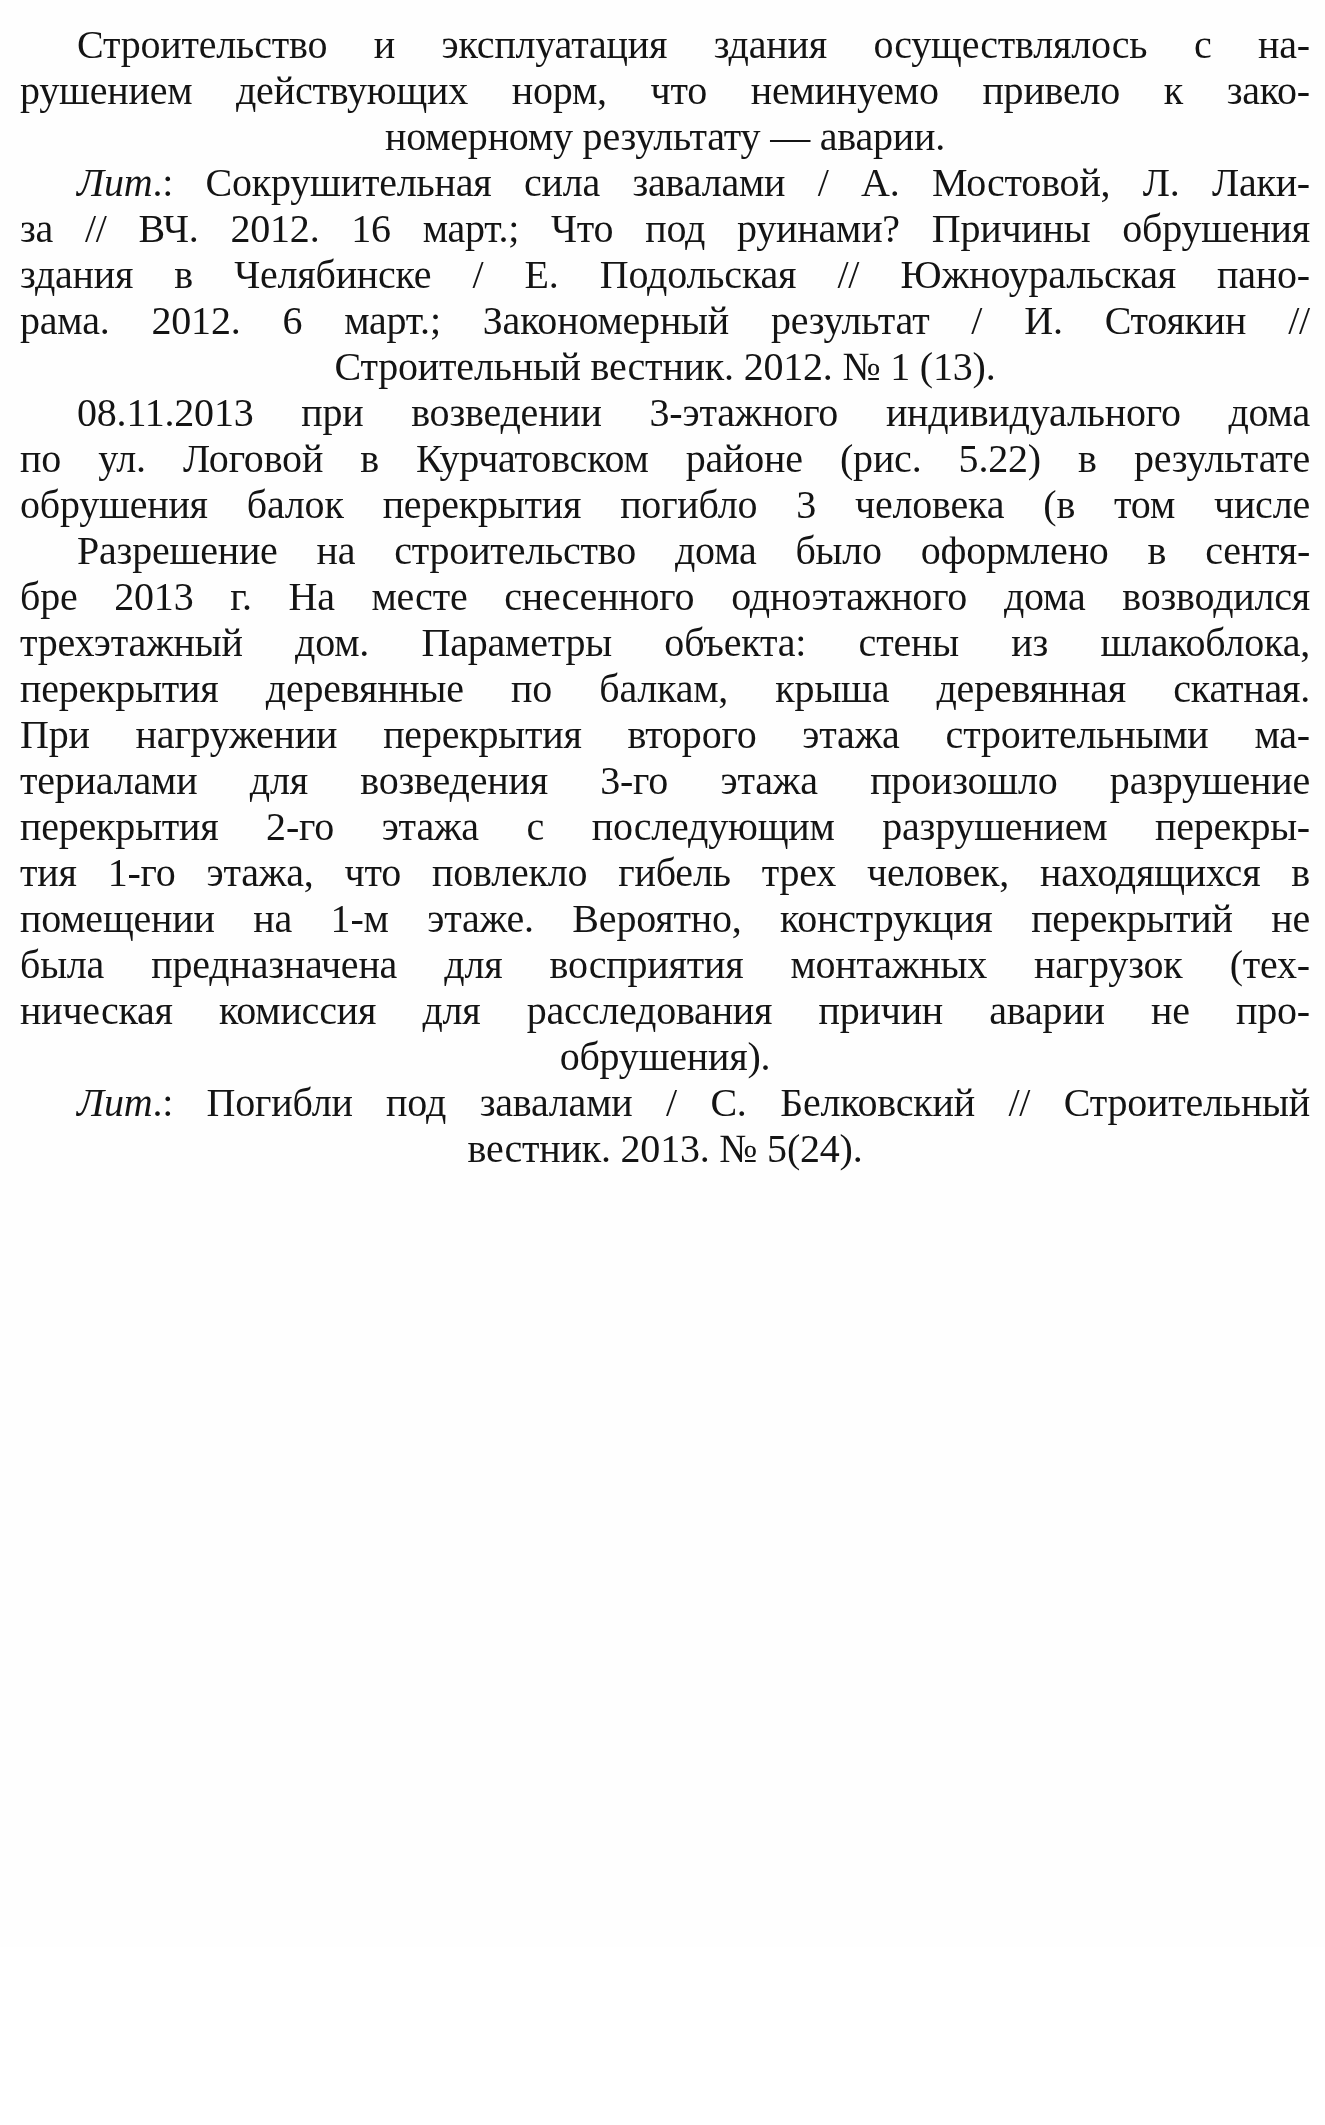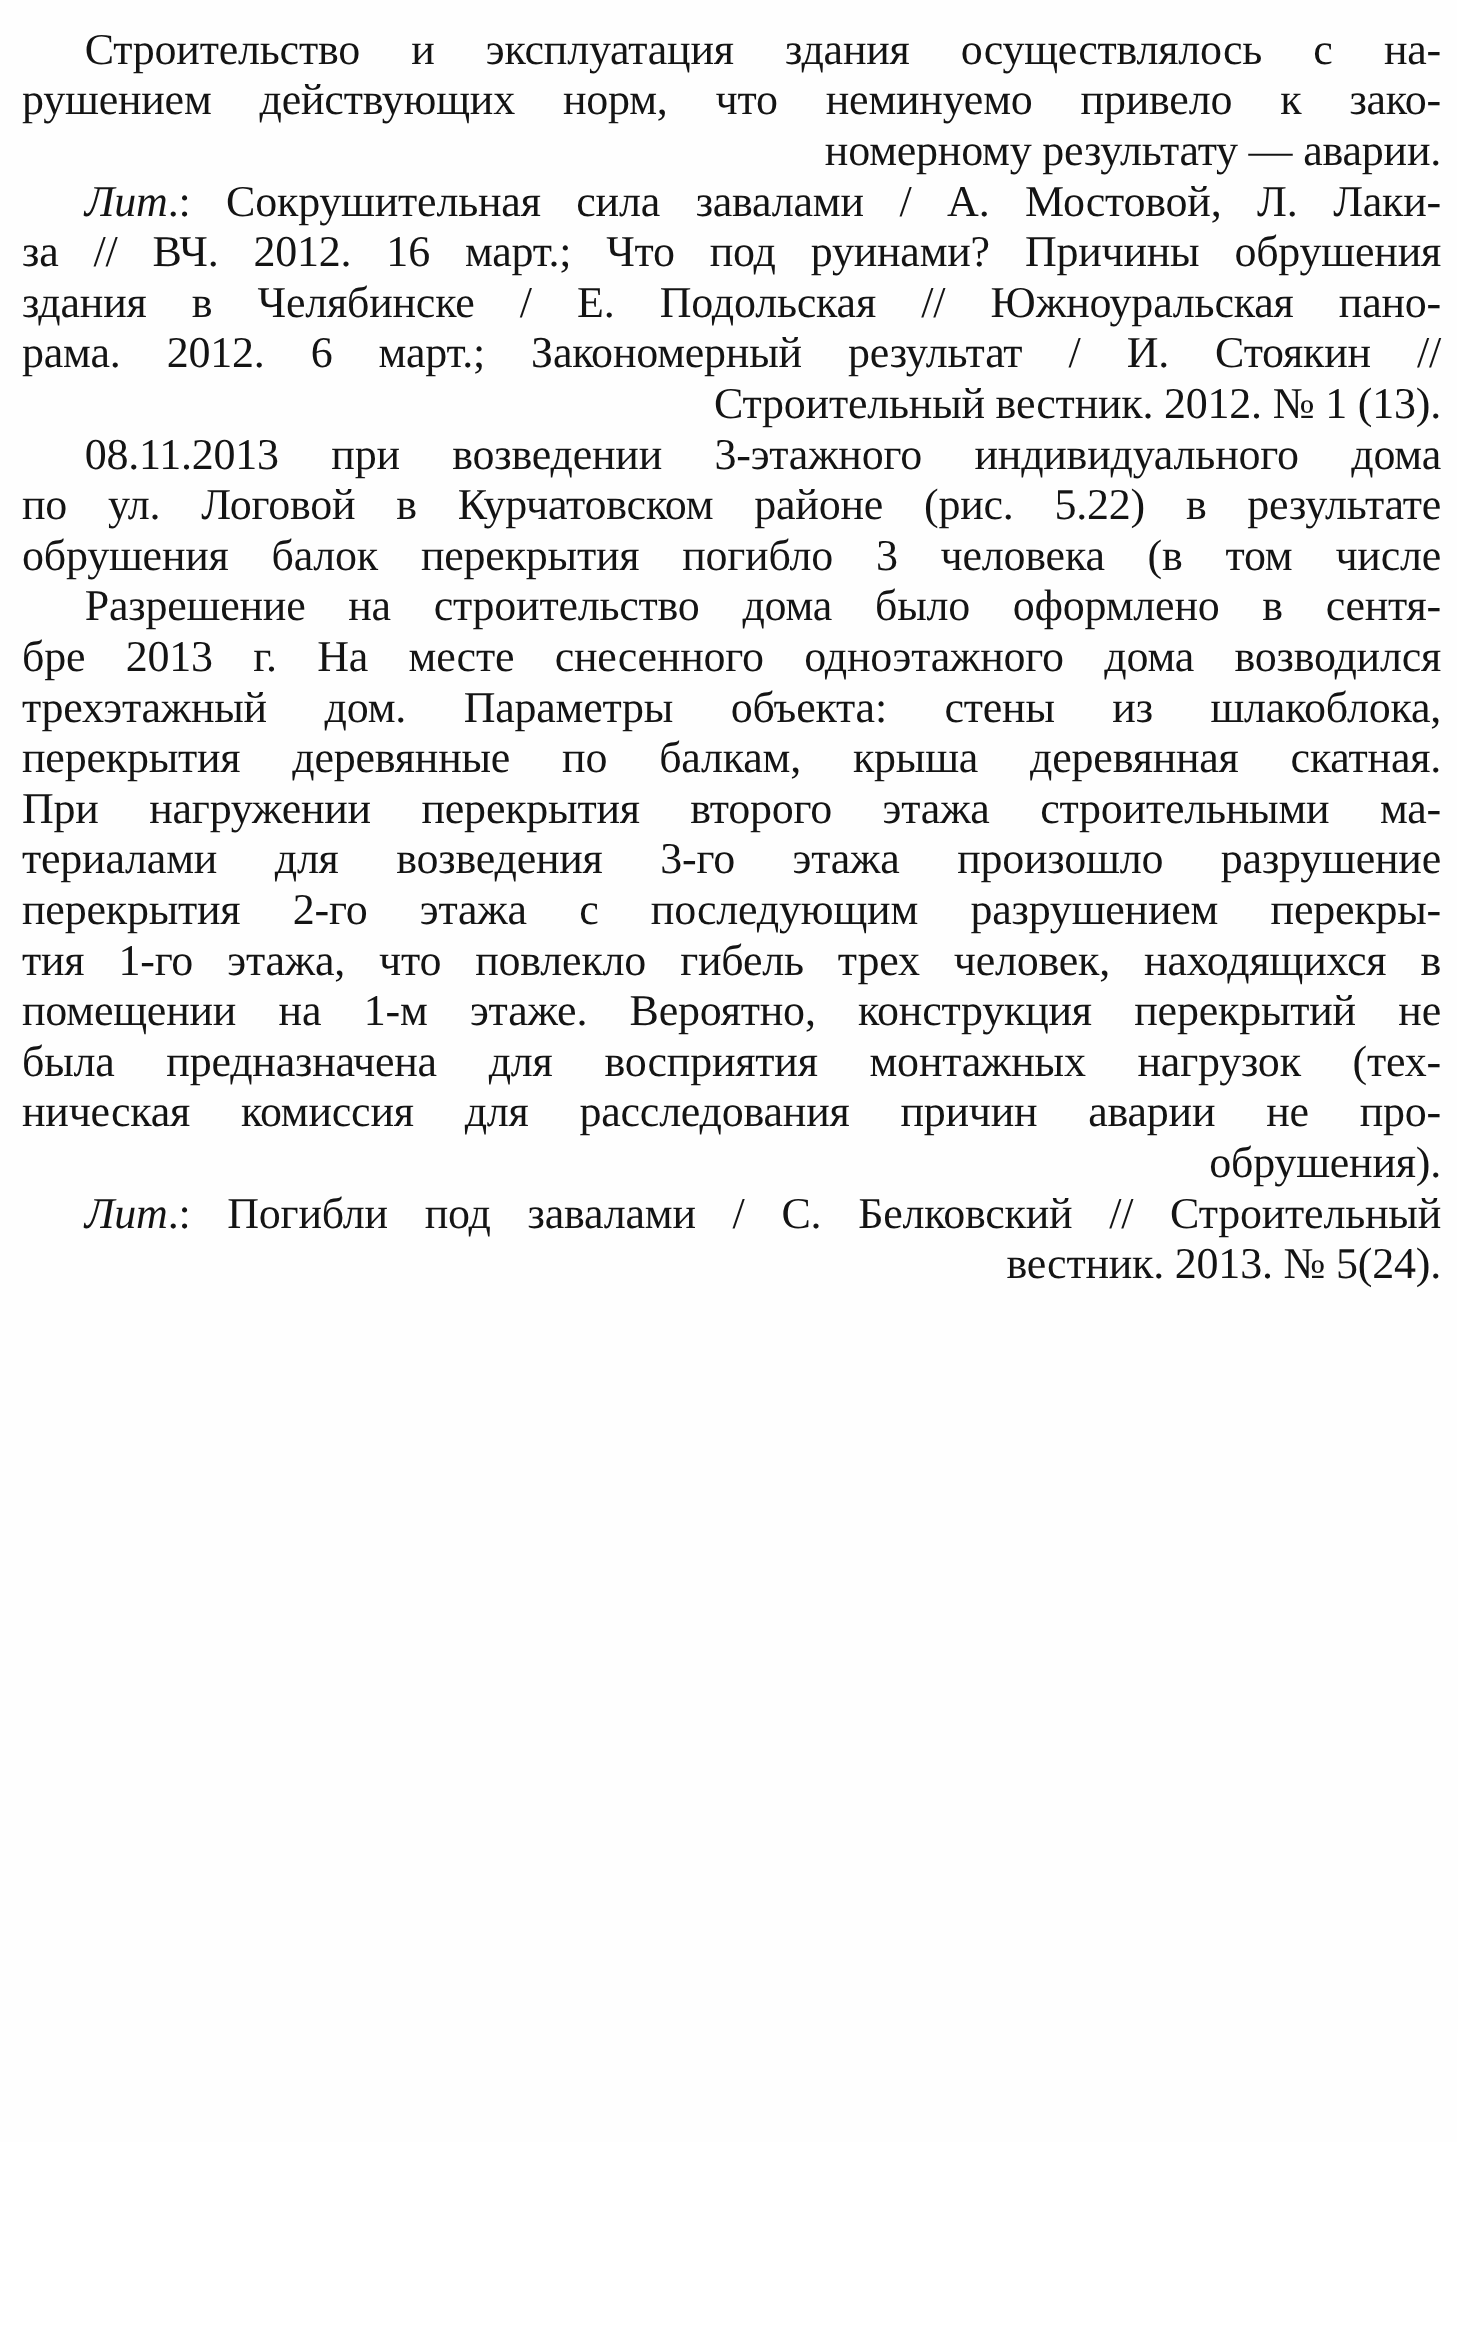--- a/index.html
+++ b/index.html
@@ -27,21 +27,21 @@
     left: 20px;
     width: 1290px;
   }
   .block { }
   .block.heading-block { margin-top: 45px; }
   .line {
     font-size: 40px;
     line-height: 46px;
     letter-spacing: -0.2px;
     white-space: normal;
-    text-align: right;
+    text-align: center;
   }
   .line.just {
     text-align: justify;
     text-align-last: justify;
   }
   .line.indent { padding-left: 57px; }
   .line.bold { font-weight: 700; }
   .seg-italic { font-style: italic; }
   .page-number {
     position: absolute;

